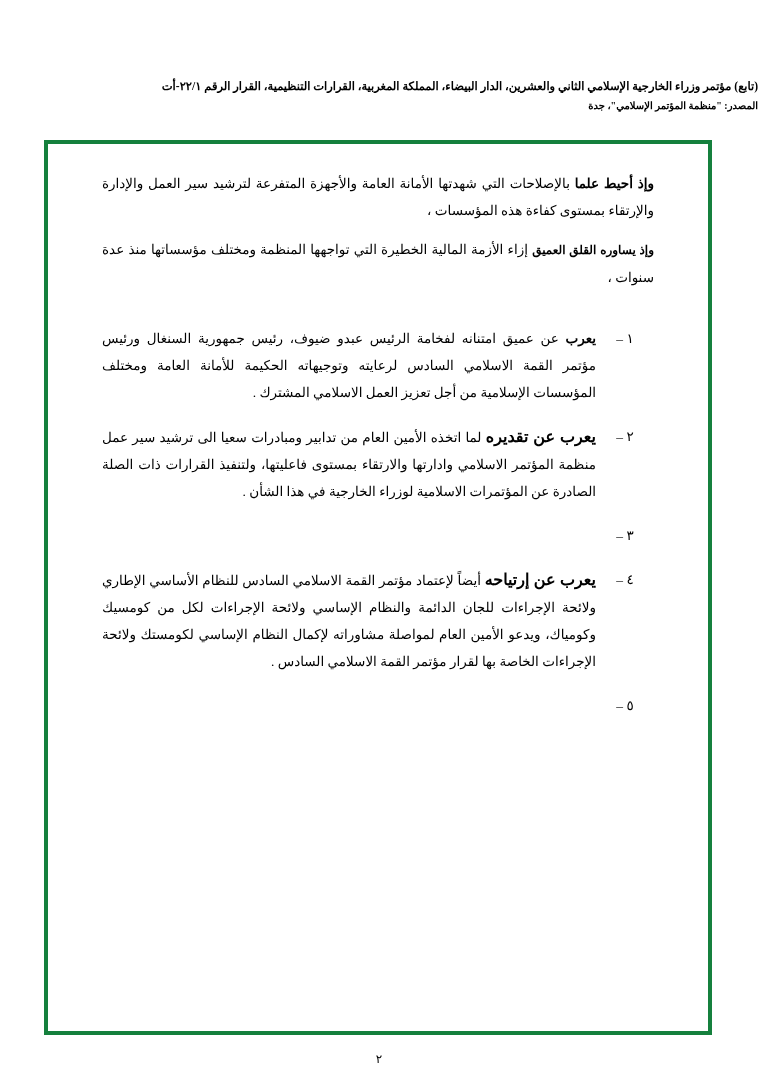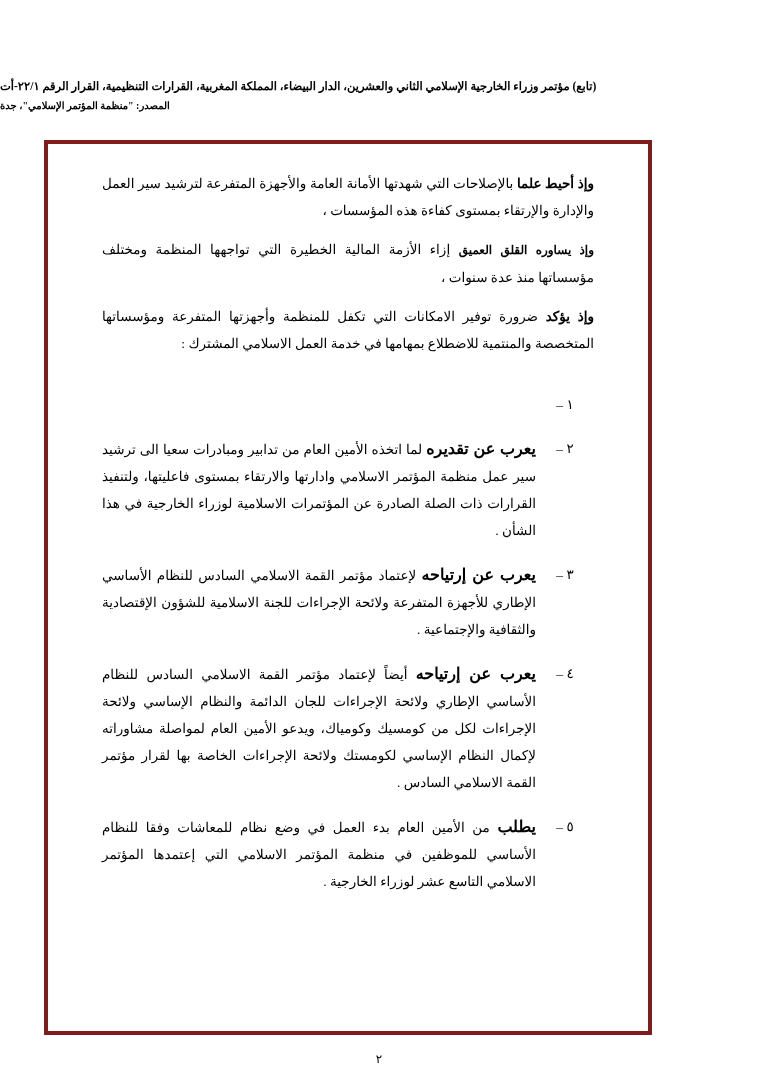--- a/index.html
+++ b/index.html
@@ -19,44 +19,44 @@
     position: absolute;
     inset: 0;
     width: 758px;
     height: 1078px;
   }
   .header-block {
     position: absolute;
     top: 78px;
     left: 0;
     right: 0;
-    text-align: left;
+    text-align: right;
     direction: rtl;
   }
   .header-line1 {
     font-size: 11.5px;
     font-weight: bold;
     letter-spacing: 0px;
     line-height: 16px;
     color: #000;
   }
   .header-line2 {
     font-size: 10px;
     font-weight: bold;
     line-height: 16px;
     margin-top: 4px;
     color: #000;
   }
   .frame {
     position: absolute;
     top: 140px;
     left: 44px;
-    width: 608px;
+    width: 668px;
     height: 895px;
-    border: 4px solid #7f1d1d;
+    border: 4px solid #15803d;
     box-sizing: border-box;
     background: #ffffff;
   }
   .content {
     position: absolute;
     top: 26px;
     right: 54px;
     left: 54px;
     direction: rtl;
   }
@@ -131,56 +131,50 @@
     <div class="content">
 
       <div class="para">
         <span class="lead">وإذ أحيط علما</span><span> بالإصلاحات التي شهدتها الأمانة العامة والأجهزة المتفرعة لترشيد سير العمل والإدارة والإرتقاء بمستوى كفاءة هذه المؤسسات ،</span>
       </div>
 
       <div class="para">
         <span class="lead-big">وإذ يساوره القلق العميق</span><span> إزاء الأزمة المالية الخطيرة التي تواجهها المنظمة ومختلف مؤسساتها منذ عدة سنوات ،</span>
       </div>
 
-      <div class="para">
-        <span class="lead">وإذ يؤكد</span><span> ضرورة توفير الامكانات التي تكفل للمنظمة وأجهزتها المتفرعة ومؤسساتها المتخصصة والمنتمية للاضطلاع بمهامها في خدمة العمل الاسلامي المشترك :</span>
-      </div>
 
       <div class="items">
 
         <div class="item">
           <div class="item-num">١ –</div>
+          <div class="item-text">
+            <span class="lead">يعرب</span><span> عن عميق امتنانه لفخامة الرئيس عبدو ضيوف، رئيس جمهورية السنغال ورئيس مؤتمر القمة الاسلامي السادس لرعايته وتوجيهاته الحكيمة للأمانة العامة ومختلف المؤسسات الإسلامية من أجل تعزيز العمل الاسلامي المشترك .</span>
+          </div>
         </div>
 
         <div class="item">
           <div class="item-num">٢ –</div>
           <div class="item-text">
             <span class="lead-big">يعرب عن تقديره</span><span> لما اتخذه الأمين العام من تدابير ومبادرات سعيا الى ترشيد سير عمل منظمة المؤتمر الاسلامي وادارتها والارتقاء بمستوى فاعليتها، ولتنفيذ القرارات ذات الصلة الصادرة عن المؤتمرات الاسلامية لوزراء الخارجية في هذا الشأن .</span>
           </div>
         </div>
 
         <div class="item">
           <div class="item-num">٣ –</div>
-          <div class="item-text">
-            <span class="lead-big">يعرب عن إرتياحه</span><span> لإعتماد مؤتمر القمة الاسلامي السادس للنظام الأساسي الإطاري للأجهزة المتفرعة ولائحة الإجراءات للجنة الاسلامية للشؤون الإقتصادية والثقافية والإجتماعية .</span>
-          </div>
         </div>
 
         <div class="item">
           <div class="item-num">٤ –</div>
           <div class="item-text">
             <span class="lead-big">يعرب عن إرتياحه</span><span> أيضاً لإعتماد مؤتمر القمة الاسلامي السادس للنظام الأساسي الإطاري ولائحة الإجراءات للجان الدائمة والنظام الإساسي ولائحة الإجراءات لكل من كومسيك وكومياك، ويدعو الأمين العام لمواصلة مشاوراته لإكمال النظام الإساسي لكومستك ولائحة الإجراءات الخاصة بها لقرار مؤتمر القمة الاسلامي السادس .</span>
           </div>
         </div>
 
         <div class="item">
           <div class="item-num">٥ –</div>
-          <div class="item-text">
-            <span class="lead-big">يطلب</span><span> من الأمين العام بدء العمل في وضع نظام للمعاشات وفقا للنظام الأساسي للموظفين في منظمة المؤتمر الاسلامي التي إعتمدها المؤتمر الاسلامي التاسع عشر لوزراء الخارجية .</span>
-          </div>
         </div>
 
       </div>
     </div>
   </div>
 
   <div class="page-number">٢</div>
 
 </div>
 

